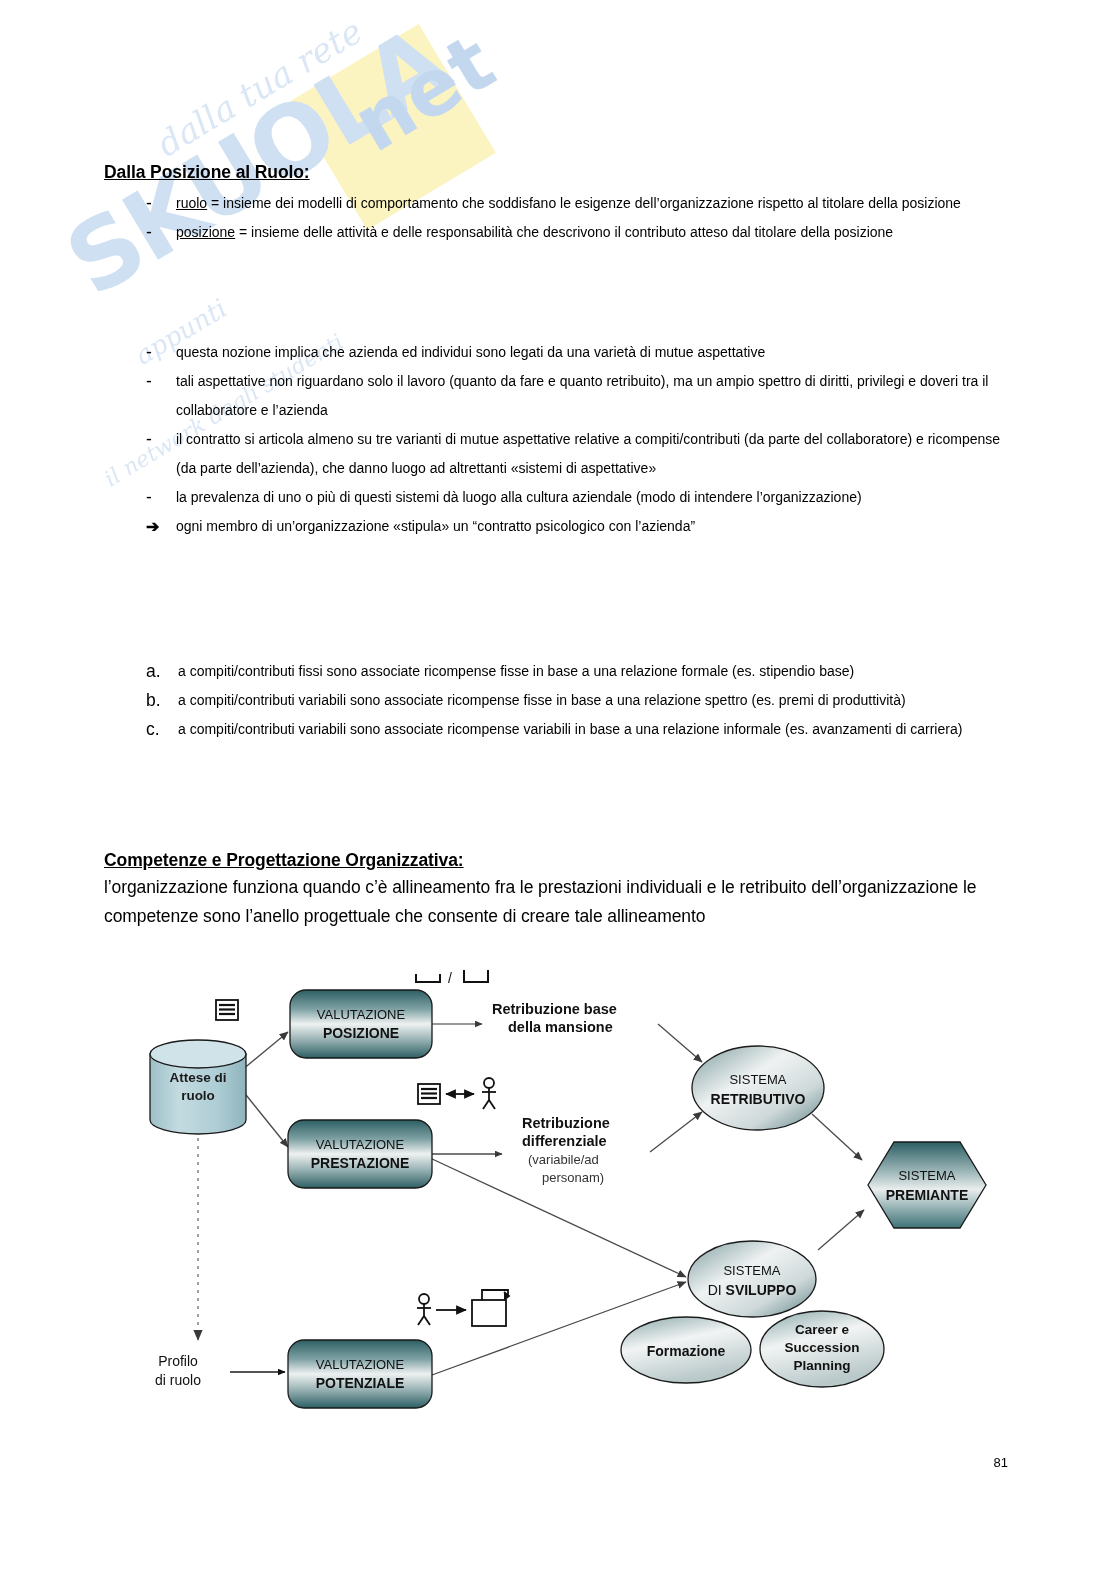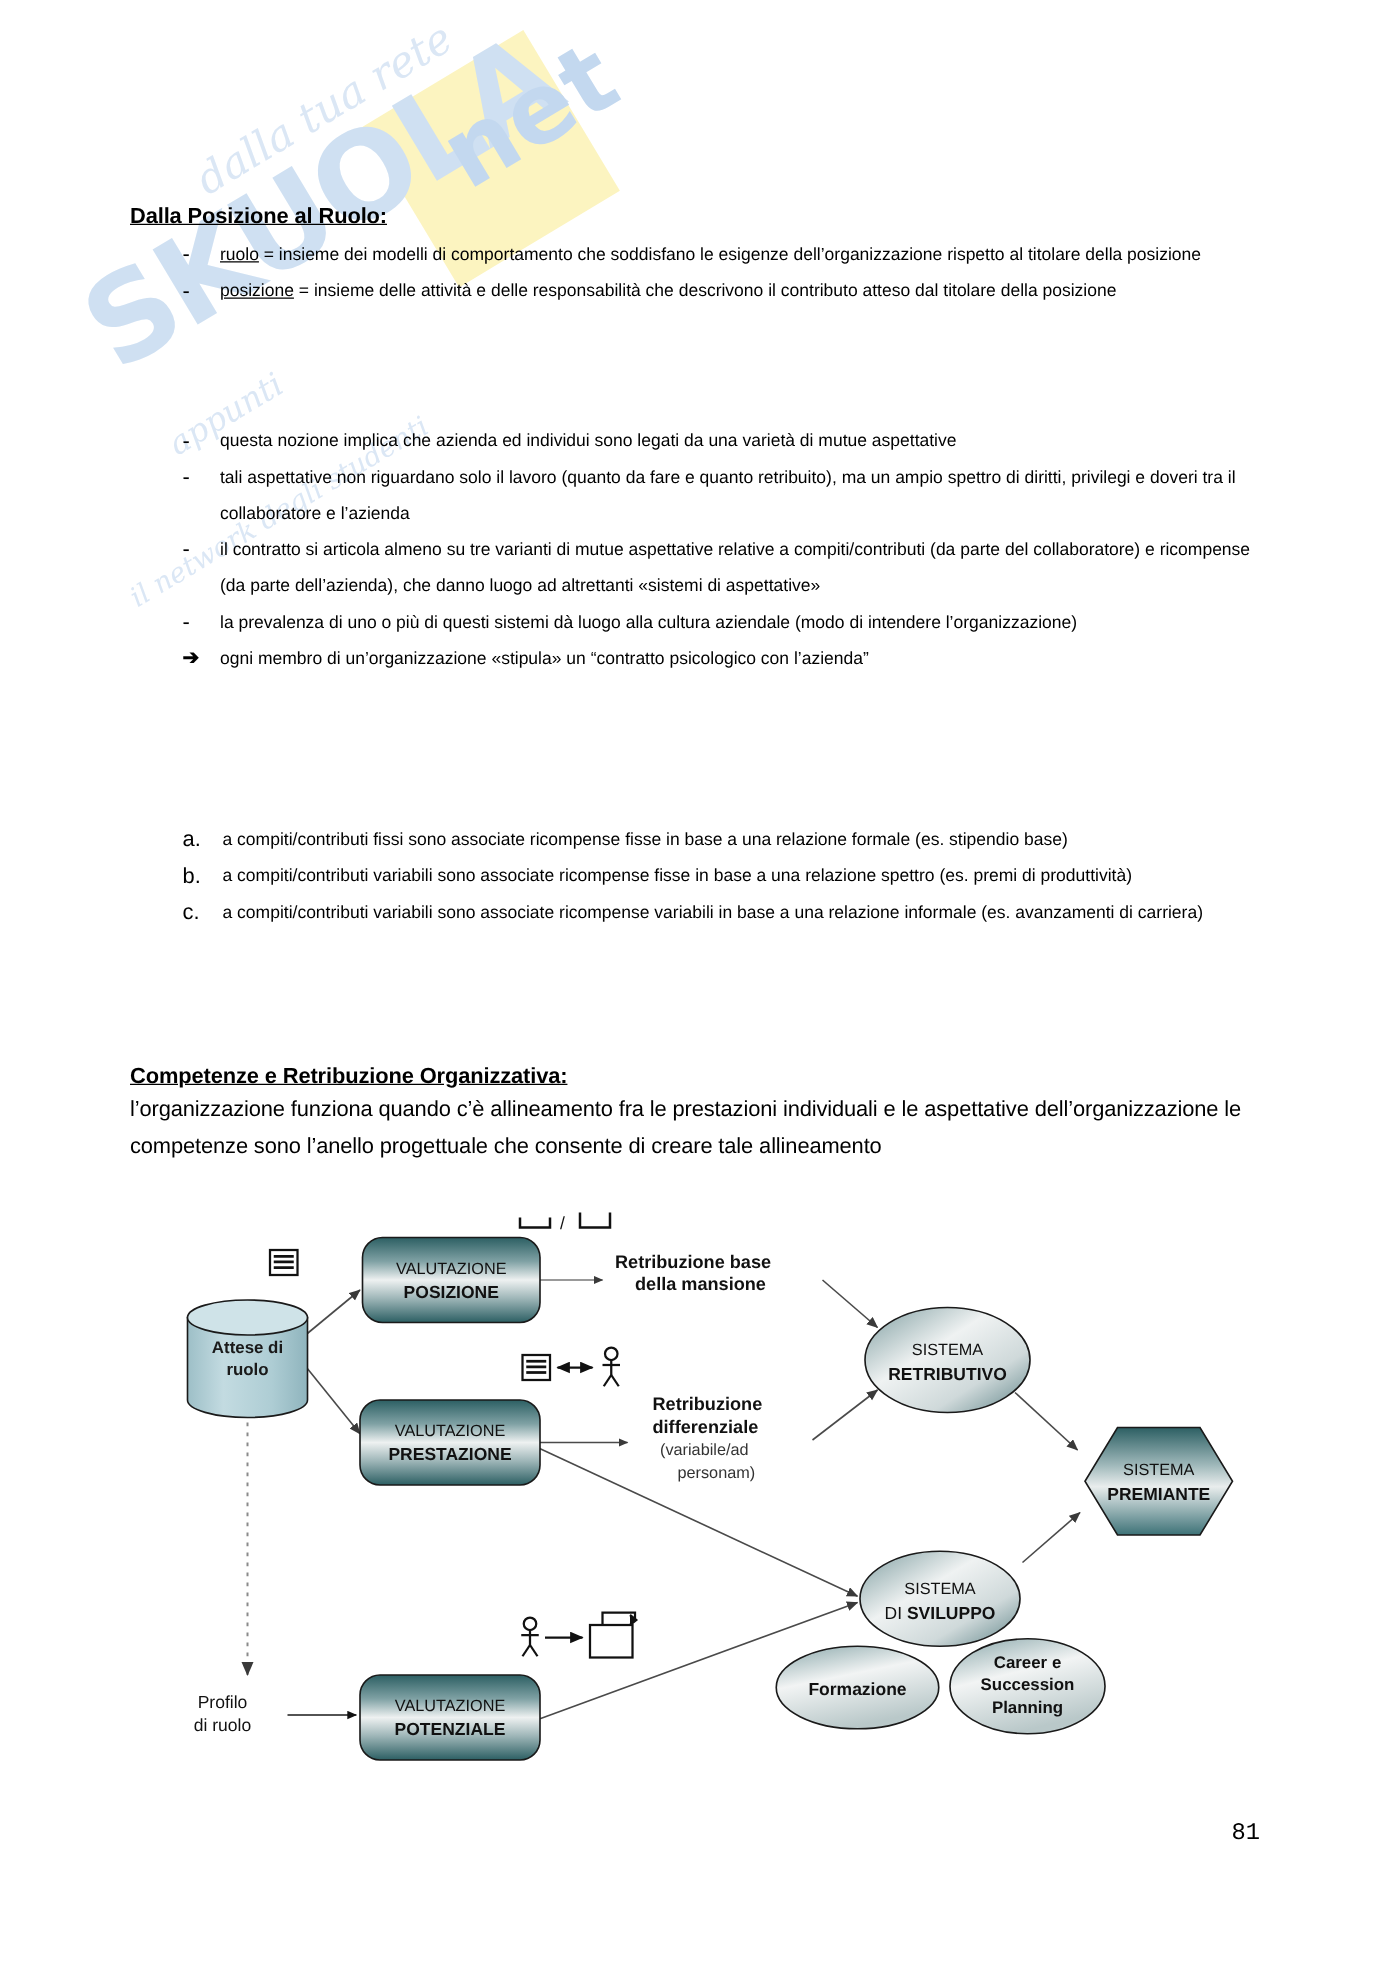--- a/index.html
+++ b/index.html
@@ -113,22 +113,22 @@
     left: 130px; top: 962px;
     width: 880px; height: 460px;
     z-index: 3;
   }
   #diagram svg { display: block; }
 
   
   #pagenum {
     position: absolute;
     right: 108px; top: 1455px;
-    font-family: Liberation Mono, monospace;
-    font-size: 19px;
+    font-family: Liberation Sans, sans-serif;
+    font-size: 13px;
     color: #000;
     z-index: 4;
   }
 </style>
 </head>
 <body>
 
 <div id="watermark">
   <div class="wm-yellow"></div>
   <div class="wm-skuola">SKUOLA</div>
@@ -190,22 +190,22 @@
         <span class="li-text">a compiti/contributi variabili sono associate ricompense fisse in base a una relazione spettro (es. premi di produttività)</span>
       </div>
       <div class="li-row">
         <span class="alpha-mark">c.</span>
         <span class="li-text">a compiti/contributi variabili sono associate ricompense variabili in base a una relazione informale (es. avanzamenti di carriera)</span>
       </div>
     </div>
   </div>
 
   <div class="block" style="left:104px; top:850px; width:890px;">
-    <div class="hdr">Competenze e Retribuzione Organizzativa:</div>
-    <div class="para" style="margin-top:2px;">l’organizzazione funziona quando c’è allineamento fra le prestazioni individuali e le aspettative dell’organizzazione le competenze sono l’anello progettuale che consente di creare tale allineamento</div>
+    <div class="hdr">Competenze e Progettazione Organizzativa:</div>
+    <div class="para" style="margin-top:2px;">l’organizzazione funziona quando c’è allineamento fra le prestazioni individuali e le retribuito dell’organizzazione le competenze sono l’anello progettuale che consente di creare tale allineamento</div>
   </div>
 
 </div>
 
 <div id="diagram">
 <svg width="880" height="460" viewBox="0 0 880 460" xmlns="http://www.w3.org/2000/svg">
   <defs>
 
     <linearGradient id="gRect" x1="0" y1="0" x2="0" y2="1">
       <stop offset="0%" stop-color="#2c5f63"></stop>

